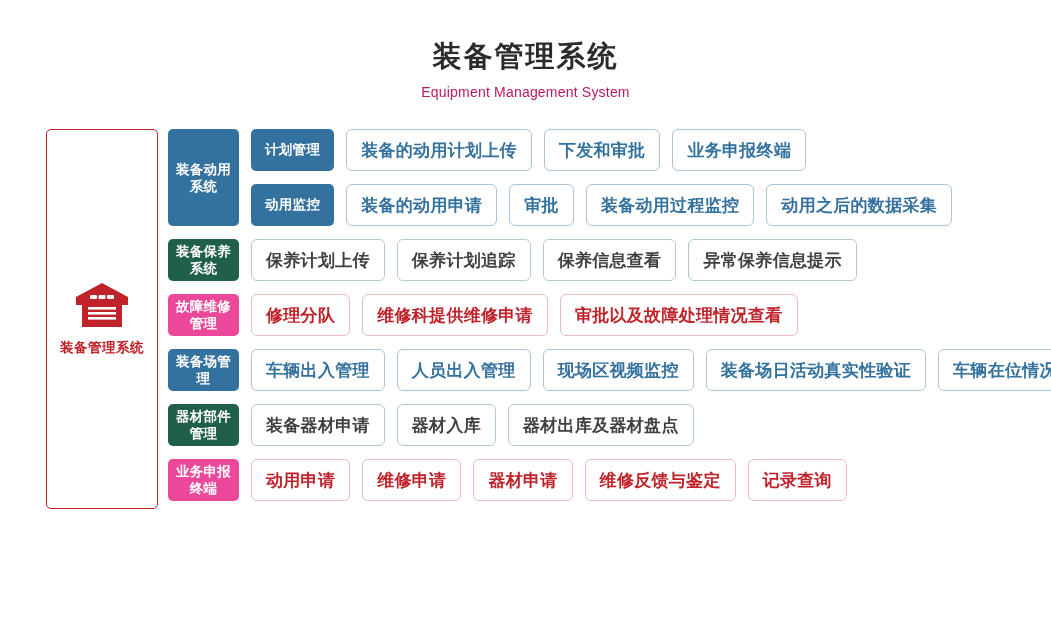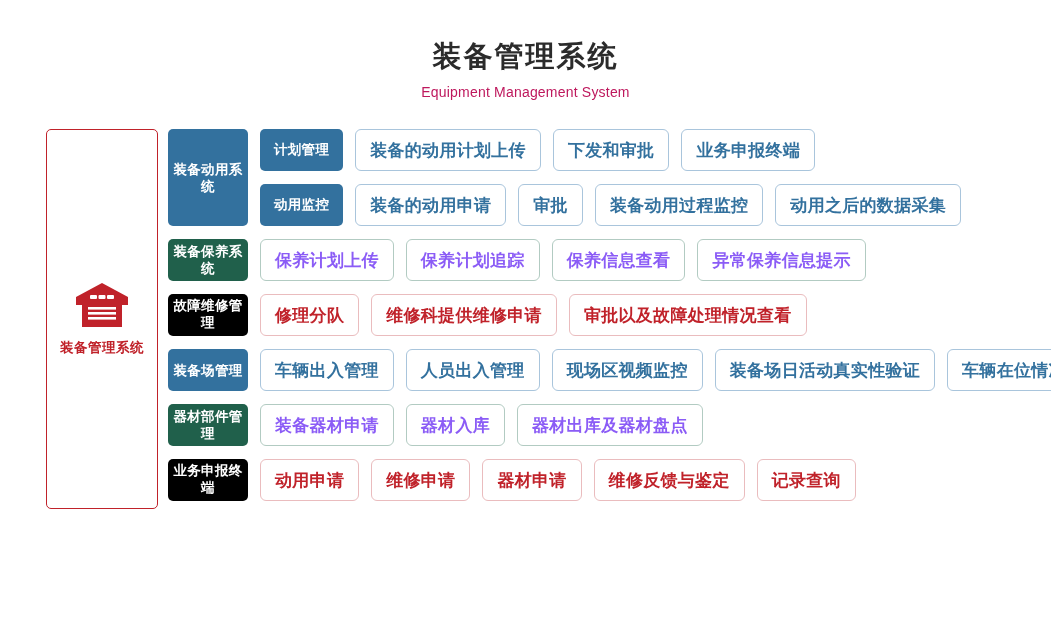--- a/index.html
+++ b/index.html
@@ -37,21 +37,21 @@
     color: #c0222a; letter-spacing: .5px; white-space: nowrap;
   }
 
   
   .rows { position: absolute; left: 168px; top: 129px; }
   .row { display: flex; align-items: stretch; margin-bottom: 13px; }
   .row:last-child { margin-bottom: 10px; }
 
   
   .group-cell {
-    width: 80px; min-height: 42px;
+    width: 71px; min-height: 42px;
     border-radius: 5px;
     display: flex; align-items: center; justify-content: center;
     color: #ffffff; font-size: 13.5px; font-weight: bold;
     letter-spacing: .3px; text-align: center; flex: 0 0 auto;
     padding: 4px 2px; line-height: 17px;
   }
   .group-cell.tall { min-height: 97px; }
 
   
   .sub-cell {
@@ -74,24 +74,24 @@
 
   
   .stack { display: flex; flex-direction: column; gap: 13px; }
   .stack-row { display: flex; gap: 12px; align-items: stretch; }
 
   .gap { width: 12px; flex: 0 0 auto; }
 
   
   .fill-blue  { background: #33719e; }
   .fill-green { background: #20604b; text-align: center; }
-  .fill-red   { background: #000000; font-family: Liberation Mono, monospace; }
+  .fill-red   { background: #ec4899; }
 
   .out-blue  { border-color: #a9c5dc; color: #33719e; }
-  .out-green { border-color: #b2cbc2; color: #8b5cf6; }
+  .out-green { border-color: #b2cbc2; color: #404040; }
   .out-red   { border-color: #eabcbe; color: #c0222a; text-align: center; }
 </style>
 </head>
 <body>
 
 <div id="page">
 
   <div class="header">
     <div class="title">装备管理系统</div>
     <div class="subtitle">Equipment Management System</div>

